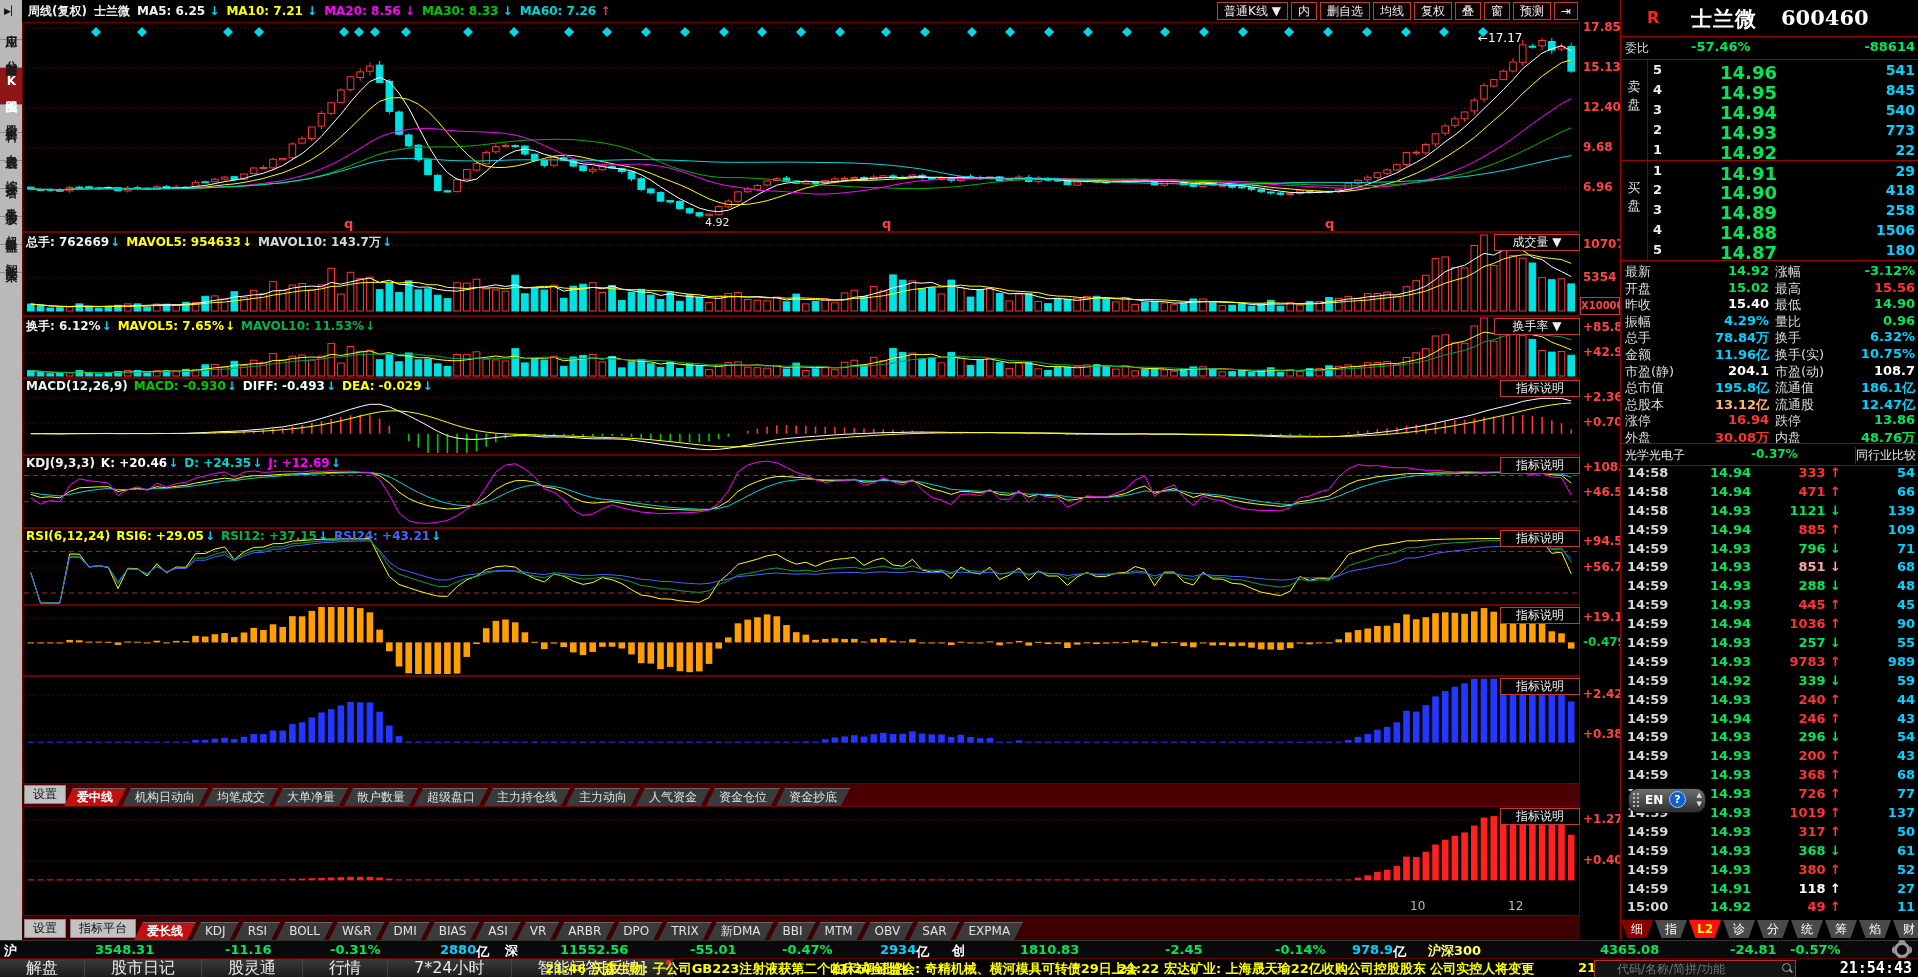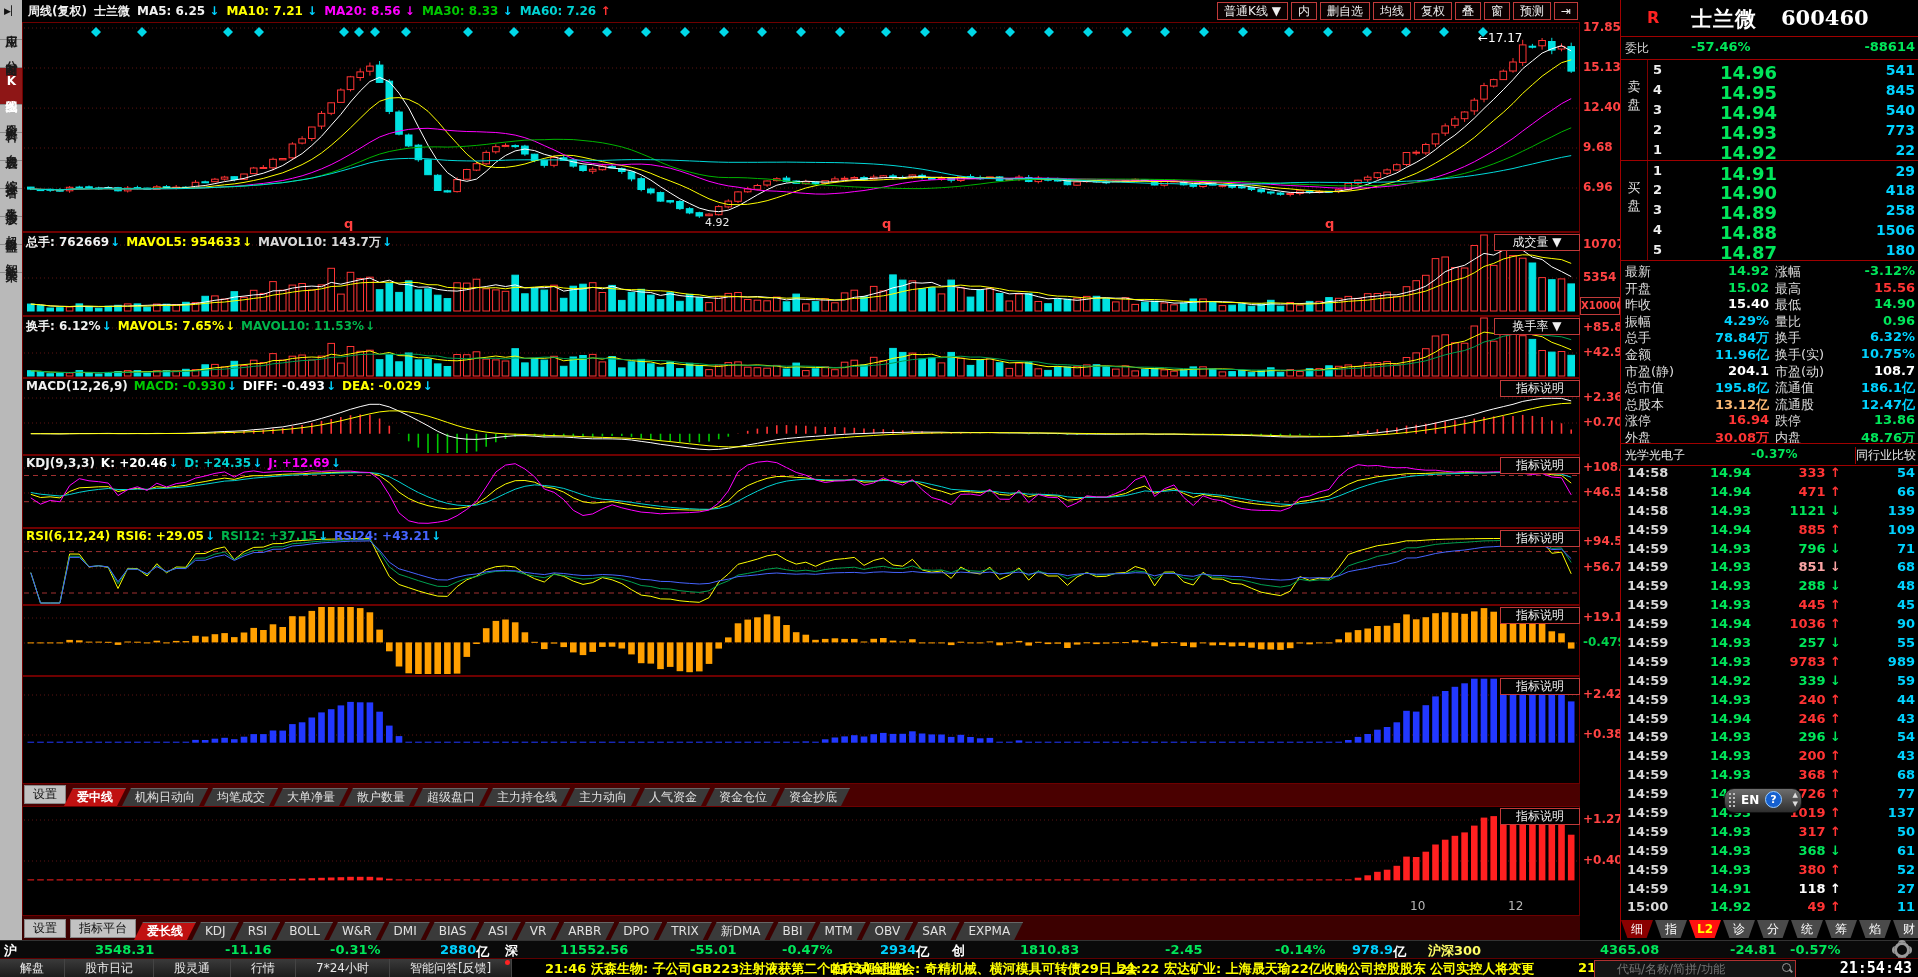--- a/index.html
+++ b/index.html
@@ -72,30 +72,30 @@
   .rtab.first{background:#8a0000;}
   .rtab.l2{background:#ff1111;color:#ffff00;font-weight:bold;}
   
   #idxrow{position:absolute;left:0;top:940px;width:1918px;height:18px;background:#0a0a0a;border-top:1px solid #333;}
   #idxrow span{position:absolute;top:1px;font-weight:bold;font-size:13px;white-space:nowrap;}
   .gear{position:absolute;right:8px;top:2px;width:10px;height:10px;border:3px solid #9a9a9a;border-radius:50%;
         box-shadow:0 -6px 0 -4px #9a9a9a,0 6px 0 -4px #9a9a9a,6px 0 0 -4px #9a9a9a,-6px 0 0 -4px #9a9a9a;}
   
   #bottombar{position:absolute;left:0;top:958px;width:1918px;height:19px;background:#000;border-top:1px solid #5e0000;}
   #menus{position:absolute;left:0;top:0;display:flex;height:19px;}
-  .menubtn{position:relative;border-right:1px solid #444;background:linear-gradient(#3a3a3a,#1a1a1a);color:#e8e8e8;padding:0 20px;line-height:18px;font-size:12px;cursor:pointer;white-space:nowrap;}
+  .menubtn{position:relative;border-right:1px solid #444;background:linear-gradient(#3a3a3a,#1a1a1a);color:#e8e8e8;padding:0 26px;line-height:18px;font-size:16px;cursor:pointer;white-space:nowrap;}
   .badge{position:absolute;right:1px;top:1px;width:5px;height:5px;background:#ff2222;border-radius:50%;}
   .news{position:absolute;top:1px;color:#ffff00;font-weight:bold;font-size:13px;white-space:nowrap;}
   #searchbox{position:absolute;left:1594px;top:1px;width:200px;height:16px;background:#141414;border:1px solid #b03030;}
   #searchbox input{position:absolute;left:20px;top:0;width:176px;height:14px;background:transparent;border:none;outline:none;color:#ef4444;font-size:12px;font-family:inherit;}
   .mag{position:absolute;right:4px;top:2px;width:7px;height:7px;border:1.5px solid #999;border-radius:50%;}
   .mag::after{content:"";position:absolute;left:6px;top:6px;width:4px;height:1.5px;background:#999;transform:rotate(45deg);}
   #clock{position:absolute;right:6px;top:0;color:#fff;font-weight:bold;font-size:15px;font-family:"DejaVu Sans Mono","Liberation Mono",monospace;}
   
-  #enfloat{position:absolute;left:1724px;top:788px;width:76px;height:23px;background:linear-gradient(#6d6d6d,#2e2e2e);border:1px solid #111;border-radius:10px;z-index:50;}
+  #enfloat{position:absolute;left:1628px;top:788px;width:76px;height:23px;background:linear-gradient(#6d6d6d,#2e2e2e);border:1px solid #111;border-radius:10px;z-index:50;}
   #enfloat .grip{position:absolute;left:3px;top:3px;width:8px;height:16px;background:radial-gradient(#bbb 30%,transparent 32%) 0 0/4px 4px;}
   #enfloat .en{position:absolute;left:16px;top:4px;color:#fff;font-weight:bold;font-size:12px;}
   #enfloat .q{position:absolute;left:40px;top:2px;width:15px;height:15px;background:#1560d0;border:1px solid #9cf;border-radius:50%;color:#fff;text-align:center;line-height:15px;font-size:11px;font-weight:bold;}
   #enfloat .ud{position:absolute;right:3px;top:2px;color:#ddd;font-size:7px;line-height:9px;}
 </style>
 </head>
 <body>
 
 <div id="app">
   <div id="sidebar">

